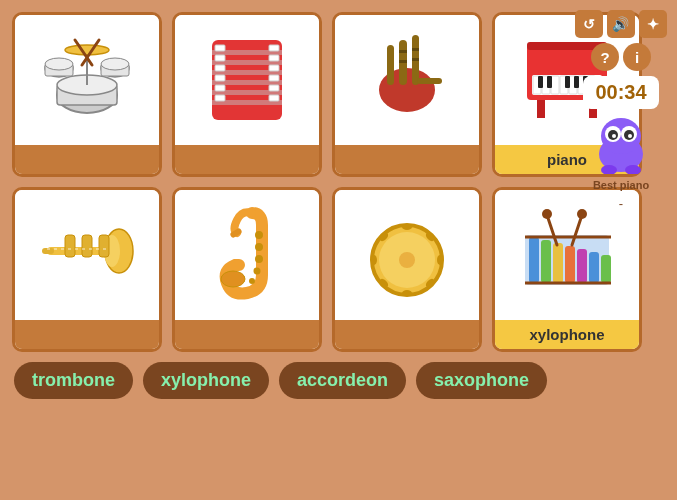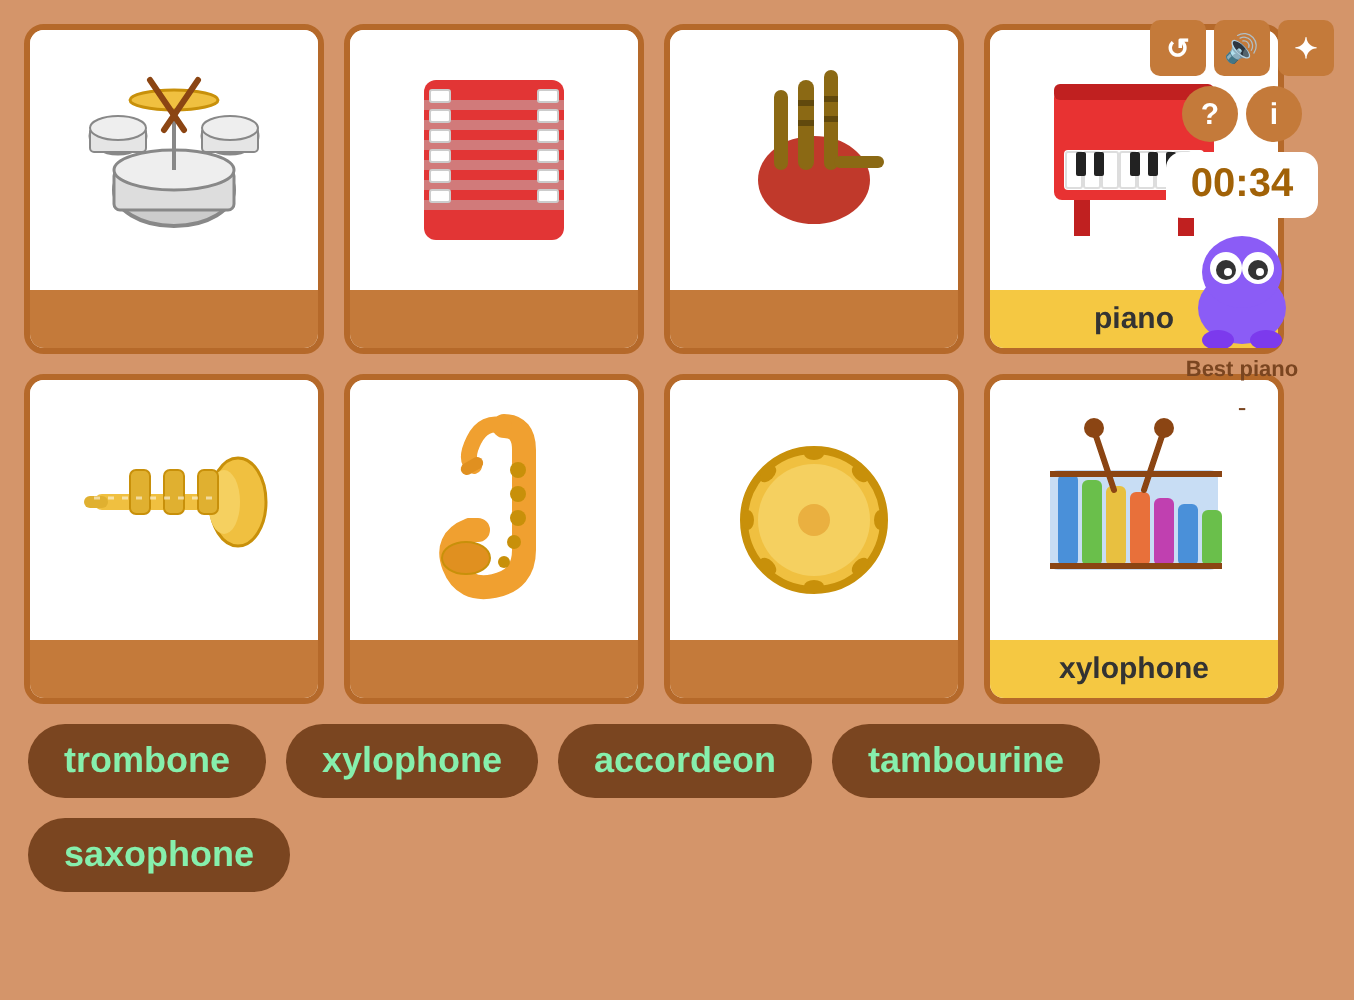--- a/index.html
+++ b/index.html
@@ -404,16 +404,15 @@
         </svg>
       </div>
       <div class="card-label revealed">xylophone</div>
     </div>
   </div>
 
   <div class="words-section">
     <button class="word-tile">trombone</button>
     <button class="word-tile">xylophone</button>
     <button class="word-tile">accordeon</button>
-    <button class="word-tile">tambourine</button>
     <button class="word-tile">saxophone</button>
   </div>
 </div>
 
 </body></html>

